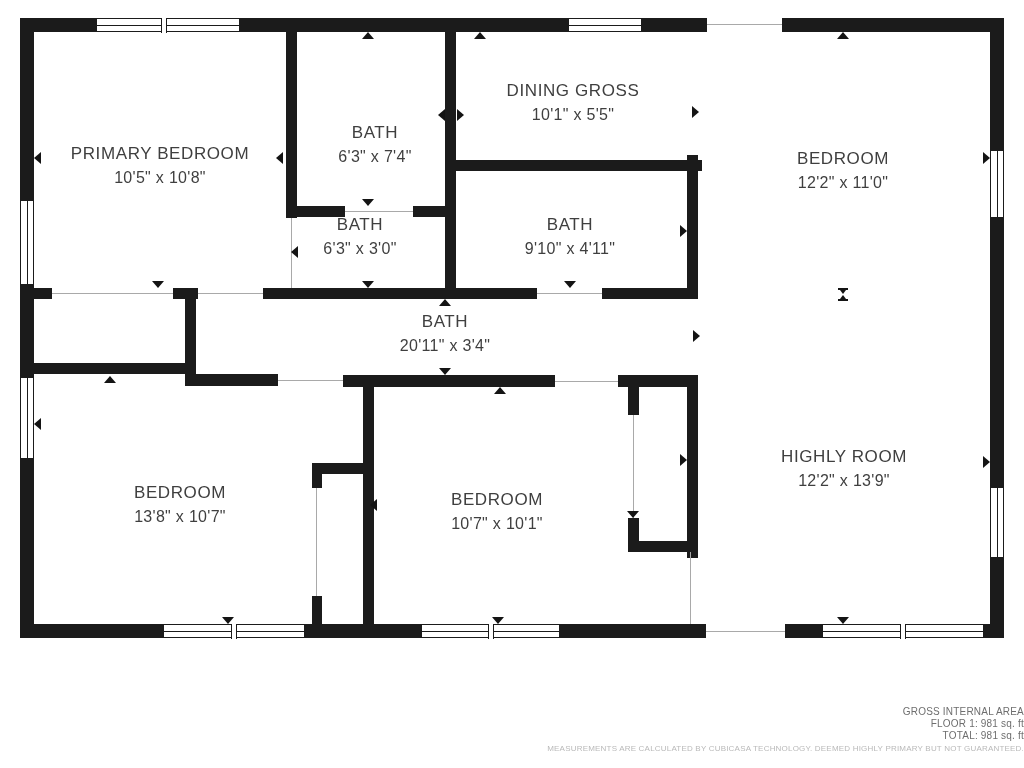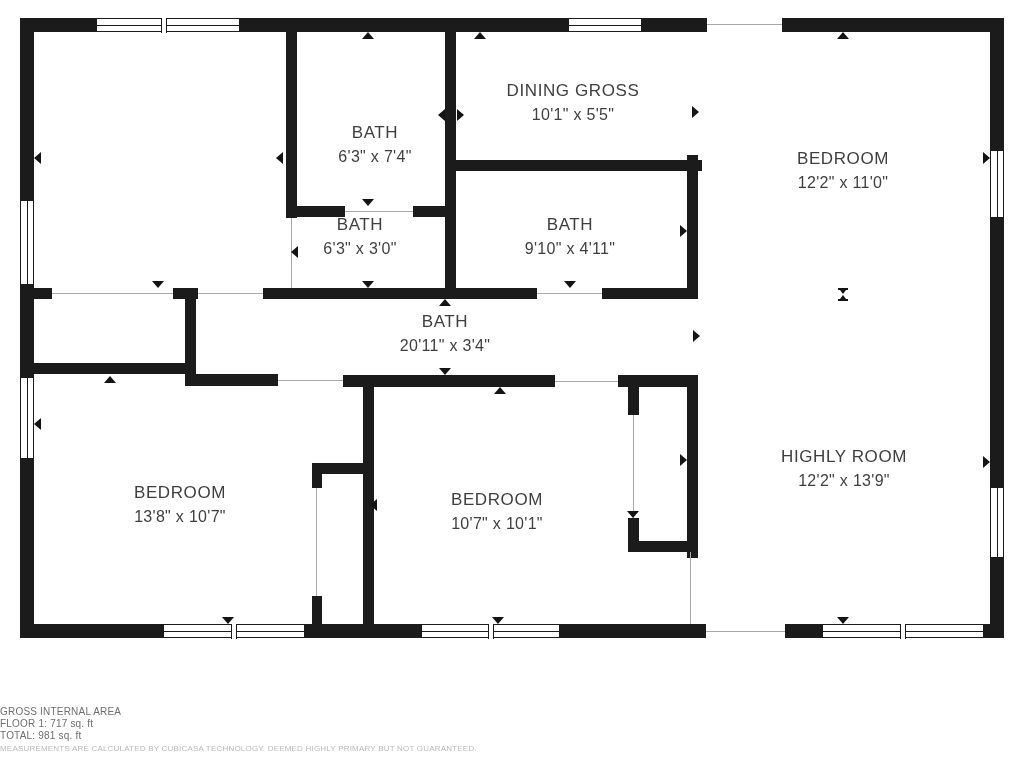--- a/index.html
+++ b/index.html
@@ -16,21 +16,21 @@
   .td{border-left:6px solid transparent;border-right:6px solid transparent;border-top:7px solid #141414;}
   .tl{border-top:6px solid transparent;border-bottom:6px solid transparent;border-right:7px solid #141414;}
   .tr{border-top:6px solid transparent;border-bottom:6px solid transparent;border-left:7px solid #141414;}
   .hg{position:absolute;width:10px;height:13px;}
   .hg .bar{position:absolute;left:0;width:10px;height:2px;background:#141414;}
   .hg .t1{position:absolute;left:2px;top:2px;border-left:3px solid transparent;border-right:3px solid transparent;border-top:4px solid #141414;width:0;height:0;}
   .hg .t2{position:absolute;left:2px;bottom:2px;border-left:3px solid transparent;border-right:3px solid transparent;border-bottom:4px solid #141414;width:0;height:0;}
   .room{position:absolute;transform:translateX(-50%);text-align:center;color:#3f3f3f;white-space:nowrap;z-index:10;}
   .room .nm{display:block;font-size:17px;letter-spacing:0.6px;line-height:25px;}
   .room .dm{display:block;font-size:16px;letter-spacing:0.3px;line-height:23px;}
-  #footer{position:absolute;left:0;right:0;top:706px;text-align:left;z-index:10;}
+  #footer{position:absolute;left:0;right:0;top:706px;text-align:right;z-index:10;}
   #footer .fl{display:block;font-size:10px;line-height:12px;color:#6e6e6e;letter-spacing:0.2px;}
   #footer .dis{display:block;font-size:8px;line-height:10px;color:#b9b9b9;letter-spacing:0.2px;margin-top:2px;}
 </style>
 </head>
 <body>
 
 <div id="canvas">
 
   <div class="w" style="left:20px;top:18px;width:76px;height:14px"></div>
   <div class="w" style="left:240px;top:18px;width:328px;height:14px"></div>
@@ -131,20 +131,24 @@
   <div class="tri tr" style="left:983px;top:152px"></div>
   <div class="tri tr" style="left:983px;top:456px"></div>
   <div class="tri tr" style="left:680px;top:454px"></div>
   <div class="hg" style="left:838px;top:288px">
     <span class="bar" style="top:0"></span>
       <span class="t1"></span>
       <span class="t2"></span>
       <span class="bar" style="bottom:0"></span>
   </div>
 
+  <div class="room" style="left:160px;top:141px">
+    <span class="nm">PRIMARY BEDROOM</span>
+    <span class="dm">10'5" x 10'8"</span>
+  </div>
   <div class="room" style="left:375px;top:120px">
     <span class="nm">BATH</span>
     <span class="dm">6'3" x 7'4"</span>
   </div>
   <div class="room" style="left:573px;top:78px">
     <span class="nm">DINING GROSS</span>
     <span class="dm">10'1" x 5'5"</span>
   </div>
   <div class="room" style="left:843px;top:146px">
     <span class="nm">BEDROOM</span>
@@ -170,18 +174,18 @@
     <span class="nm">BEDROOM</span>
     <span class="dm">10'7" x 10'1"</span>
   </div>
   <div class="room" style="left:844px;top:444px">
     <span class="nm">HIGHLY ROOM</span>
     <span class="dm">12'2" x 13'9"</span>
   </div>
 
   <div id="footer">
     <span class="fl">GROSS INTERNAL AREA</span>
-    <span class="fl">FLOOR 1: 717 sq. ft</span>
+    <span class="fl">FLOOR 1: 981 sq. ft</span>
     <span class="fl">TOTAL: 981 sq. ft</span>
     <span class="dis">MEASUREMENTS ARE CALCULATED BY CUBICASA TECHNOLOGY. DEEMED HIGHLY PRIMARY BUT NOT GUARANTEED.</span>
   </div>
 
 </div>
 
 </body></html>

